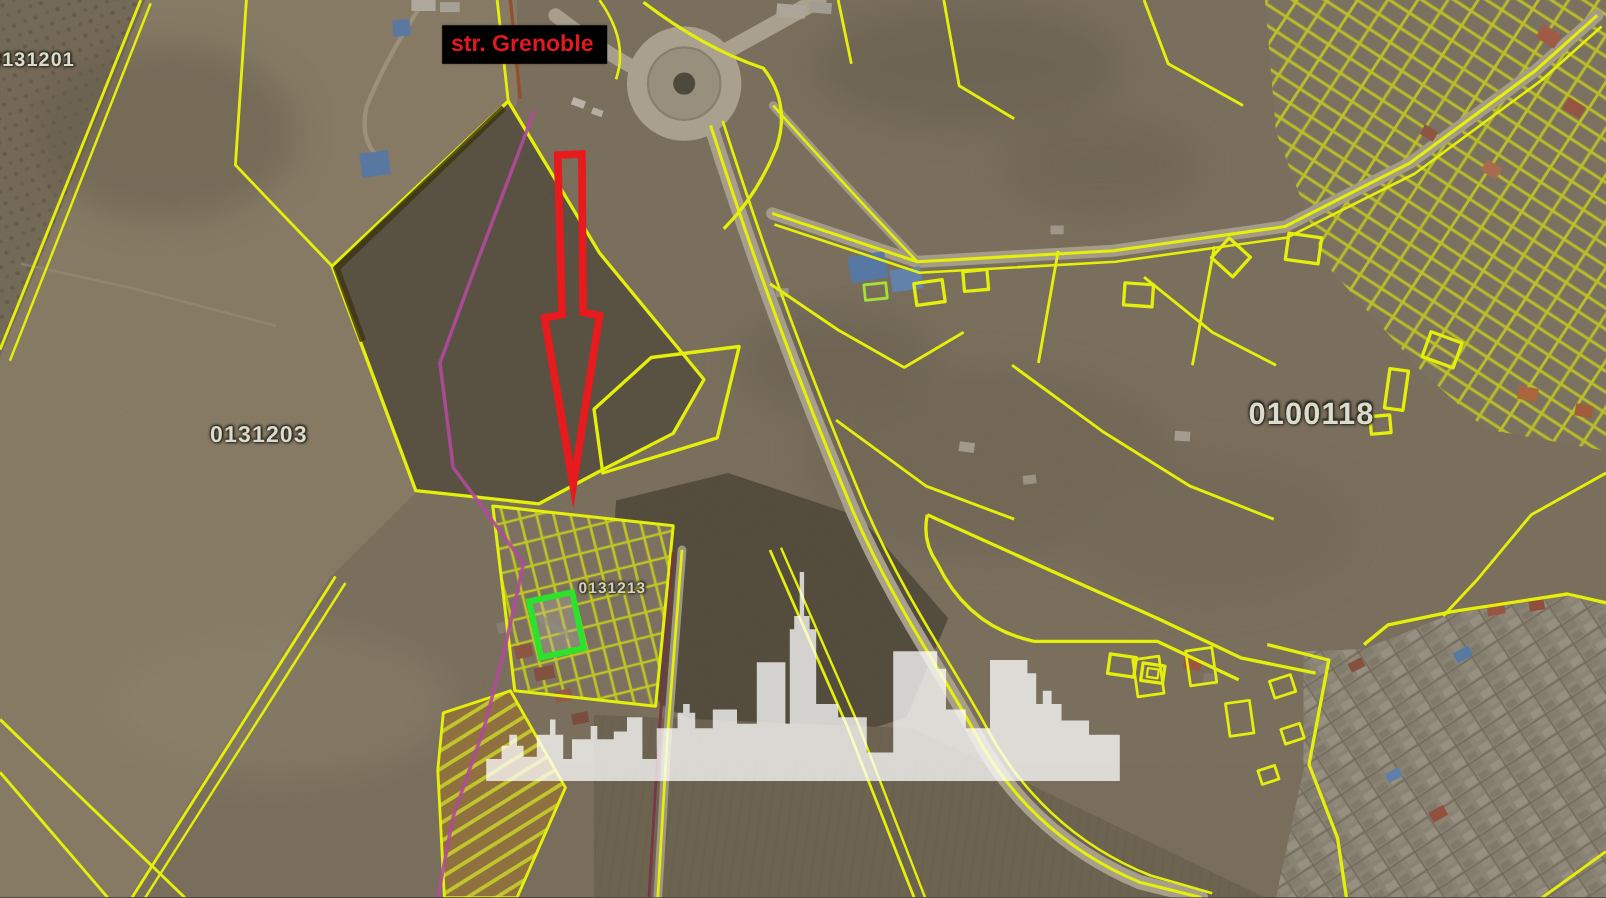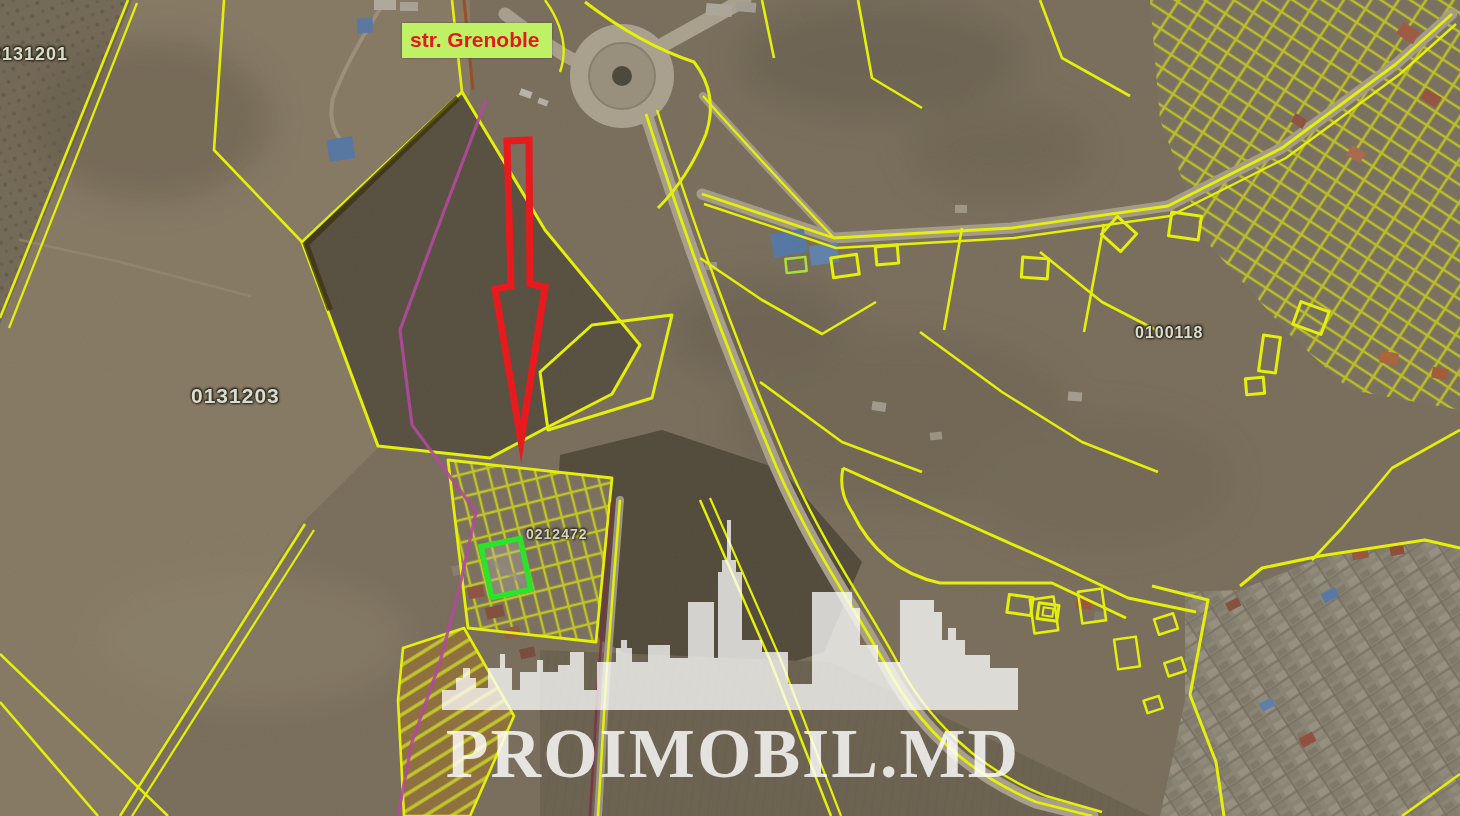--- a/index.html
+++ b/index.html
@@ -7,22 +7,22 @@
          font-family:"Liberation Sans",sans-serif;background:#7b6f5d;}
   .stage svg{position:absolute;left:0;top:0;}
   .layer{position:absolute;left:0;top:0;width:100%;height:100%;}
   .z1{z-index:1}.z3{z-index:3}.z5{z-index:5}
   .parcel-lbl{position:absolute;font-weight:bold;color:#dbdbce;letter-spacing:1px;
       text-shadow:0 0 3px #2e2c20,1px 1px 2px #2e2c20,-1px -1px 2px #2e2c20,1px -1px 2px #2e2c20;
       white-space:nowrap;z-index:4;}
   .lbl-topleft{left:-9px;top:44px;font-size:18px;}
   .lbl-leftfield{left:163px;top:384px;font-size:21px;margin-left:28px;}
   .lbl-smallparcels{left:526px;top:526px;font-size:14px;z-index:2;opacity:.9;}
-  .lbl-gardens{left:1135px;top:324px;font-size:16px;}
-  .street-label{position:absolute;left:402px;top:23px;z-index:5;background:#bef264;
+  .lbl-gardens{left:1135px;top:360px;font-size:28px;}
+  .street-label{position:absolute;left:402px;top:23px;z-index:5;background:#000000;
       color:#e3191f;font-weight:bold;font-size:21px;padding:5px 12px 6px 8px;
       box-shadow:0 0 2px rgba(0,0,0,.35);white-space:nowrap;}
   .wm-text{position:absolute;left:433px;top:714px;width:600px;z-index:6;text-align:center;
       font-family:"Liberation Serif",serif;font-weight:bold;font-size:70px;
       letter-spacing:2px;color:rgba(255,255,255,0.82);white-space:nowrap;}
 </style>
 </head>
 <body>
 
 <div class="stage">
@@ -151,21 +151,21 @@
       <rect x="1322" y="590" width="16" height="10" fill="#4b7fc4" transform="rotate(-28 1330 595)"></rect>
       <rect x="1260" y="700" width="14" height="9" fill="#5588cc" transform="rotate(-28 1267 704)"></rect>
       <rect x="1300" y="735" width="15" height="10" fill="#a04330" transform="rotate(-28 1307 740)"></rect>
       <rect x="1226" y="600" width="14" height="9" fill="#8f4431" transform="rotate(-28 1233 604)"></rect>
     </g>
 
     <rect width="1460" height="816" fill="#3c3627" filter="url(#speckD)" opacity=".22"></rect>
     <rect width="1460" height="816" fill="#d6ccb6" filter="url(#speckL)" opacity=".12"></rect>
   </svg>
 
-  <div class="parcel-lbl lbl-smallparcels">0212472</div>
+  <div class="parcel-lbl lbl-smallparcels">0131213</div>
 
   <svg class="layer z3" width="1460" height="816" viewBox="0 0 1460 816">
     <g stroke="#e4ef0a" fill="none" stroke-width="2.6" stroke-linejoin="round">
       <path d="M128,0 L0,318"></path>
         <path d="M137,3 L9,328" stroke-width="2.2"></path>
       <path d="M224,0 L214,150 L302,242"></path>
       <path d="M452,0 L462,92"></path>
       <path d="M462,92 L302,242 L378,446 L490,458 L546,428 L612,394 L640,345 L545,230 Z" stroke-width="3"></path>
       <path d="M548,430 L652,398 L672,315 L592,325 L540,372 Z" stroke-width="3"></path>
       <path d="M585,2 Q640,44 694,62 Q719,94 706,134 Q688,178 658,208" stroke-width="3"></path>
@@ -233,14 +233,13 @@
   </svg>
 
   <div class="parcel-lbl lbl-topleft">0131201</div>
   <div class="parcel-lbl lbl-leftfield">0131203</div>
   <div class="parcel-lbl lbl-gardens">0100118</div>
   <div class="street-label">str. Grenoble</div>
 
   <svg class="layer z5" width="1460" height="816" viewBox="0 0 1460 816">
     <path d="M442,710 V690 H456 V678 H463 V668 H470 V678 H476 V688 H488 V668 H500 V654 H505 V668 H512 V690 H520 V672 H537 V660 H543 V672 H558 V665 H570 V652 H584 V690 H597 V662 H616 V648 H621 V640 H627 V648 H632 V662 H648 V645 H670 V658 H688 V602 H714 V658 H718 V572 H722 V560 H727 V520 H731 V560 H736 V572 H742 V640 H762 V652 H788 V684 H812 V592 H852 V608 H860 V645 H878 V662 H900 V600 H934 V612 H942 V640 H948 V628 H956 V640 H965 V655 H990 V668 H1018 V710 Z" fill="#ffffff" fill-opacity="0.75"></path>
   </svg>
-  <div class="wm-text">PROIMOBIL.MD</div>
 </div>
 
 </body></html>

